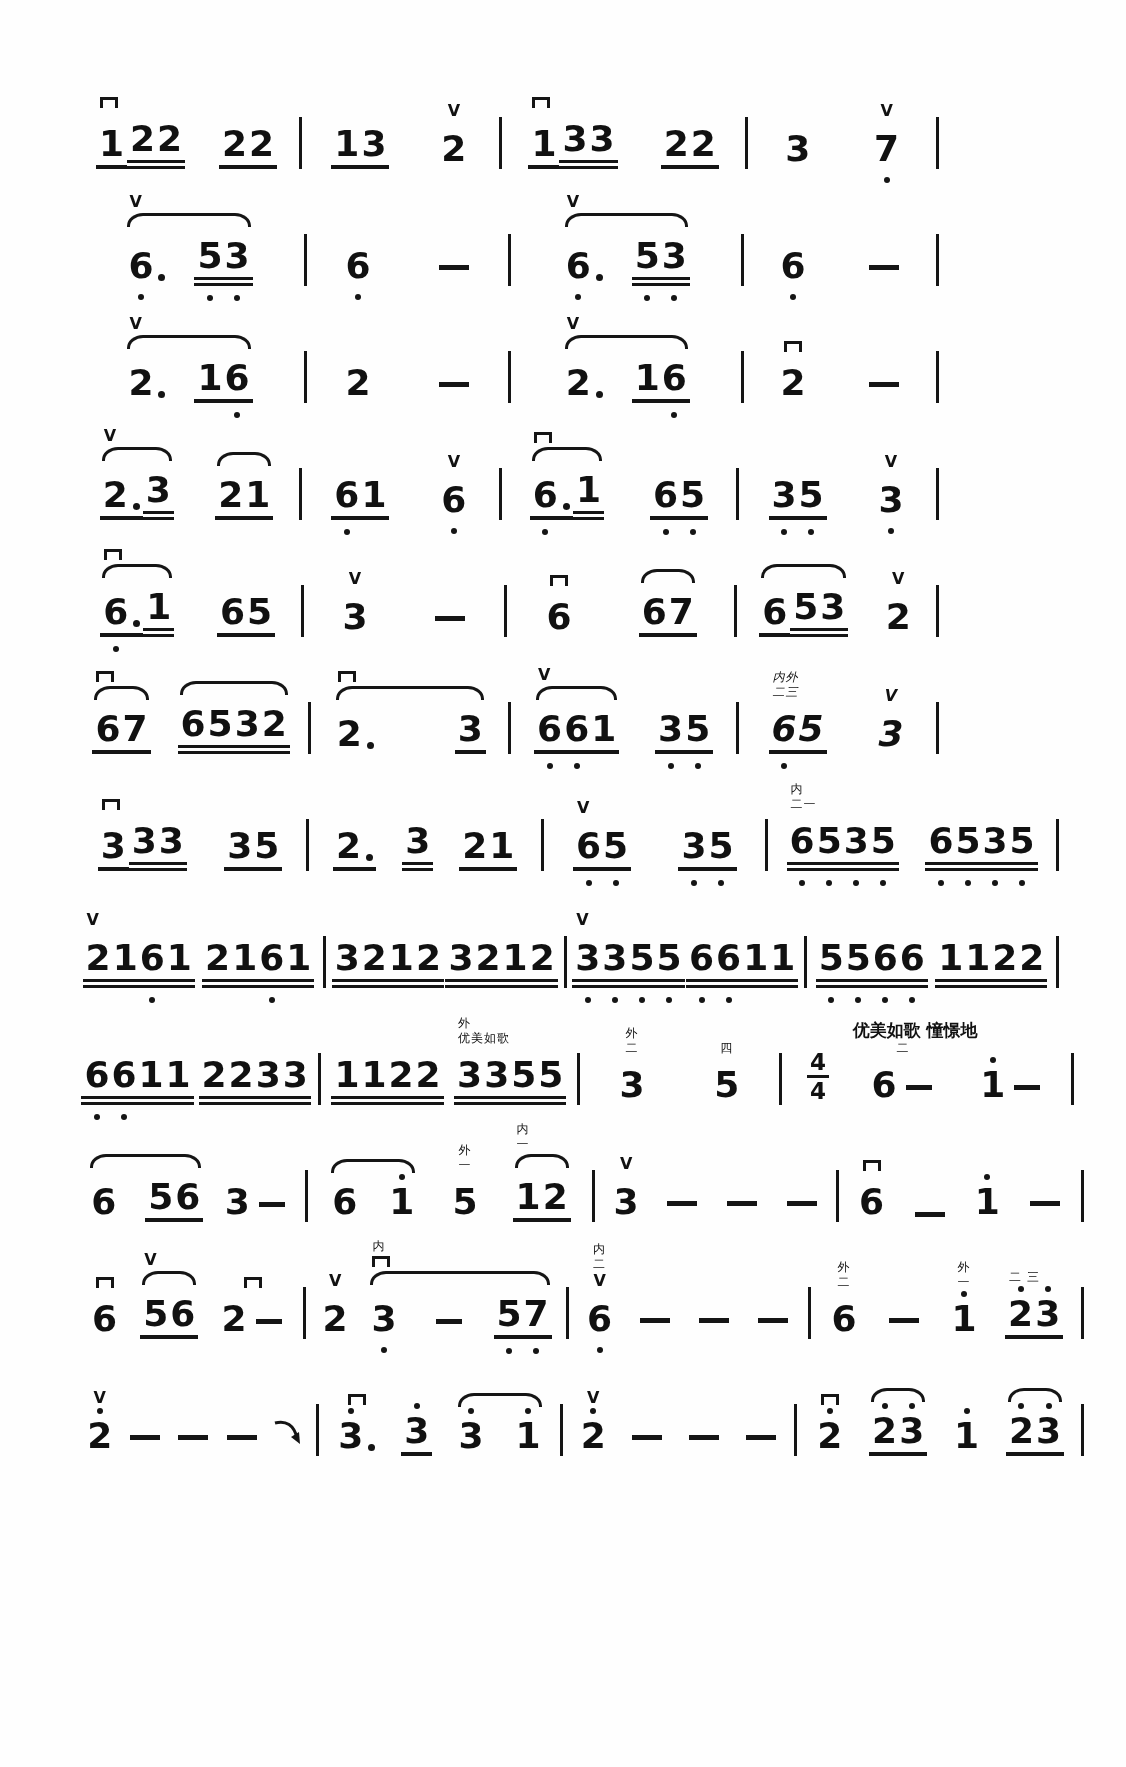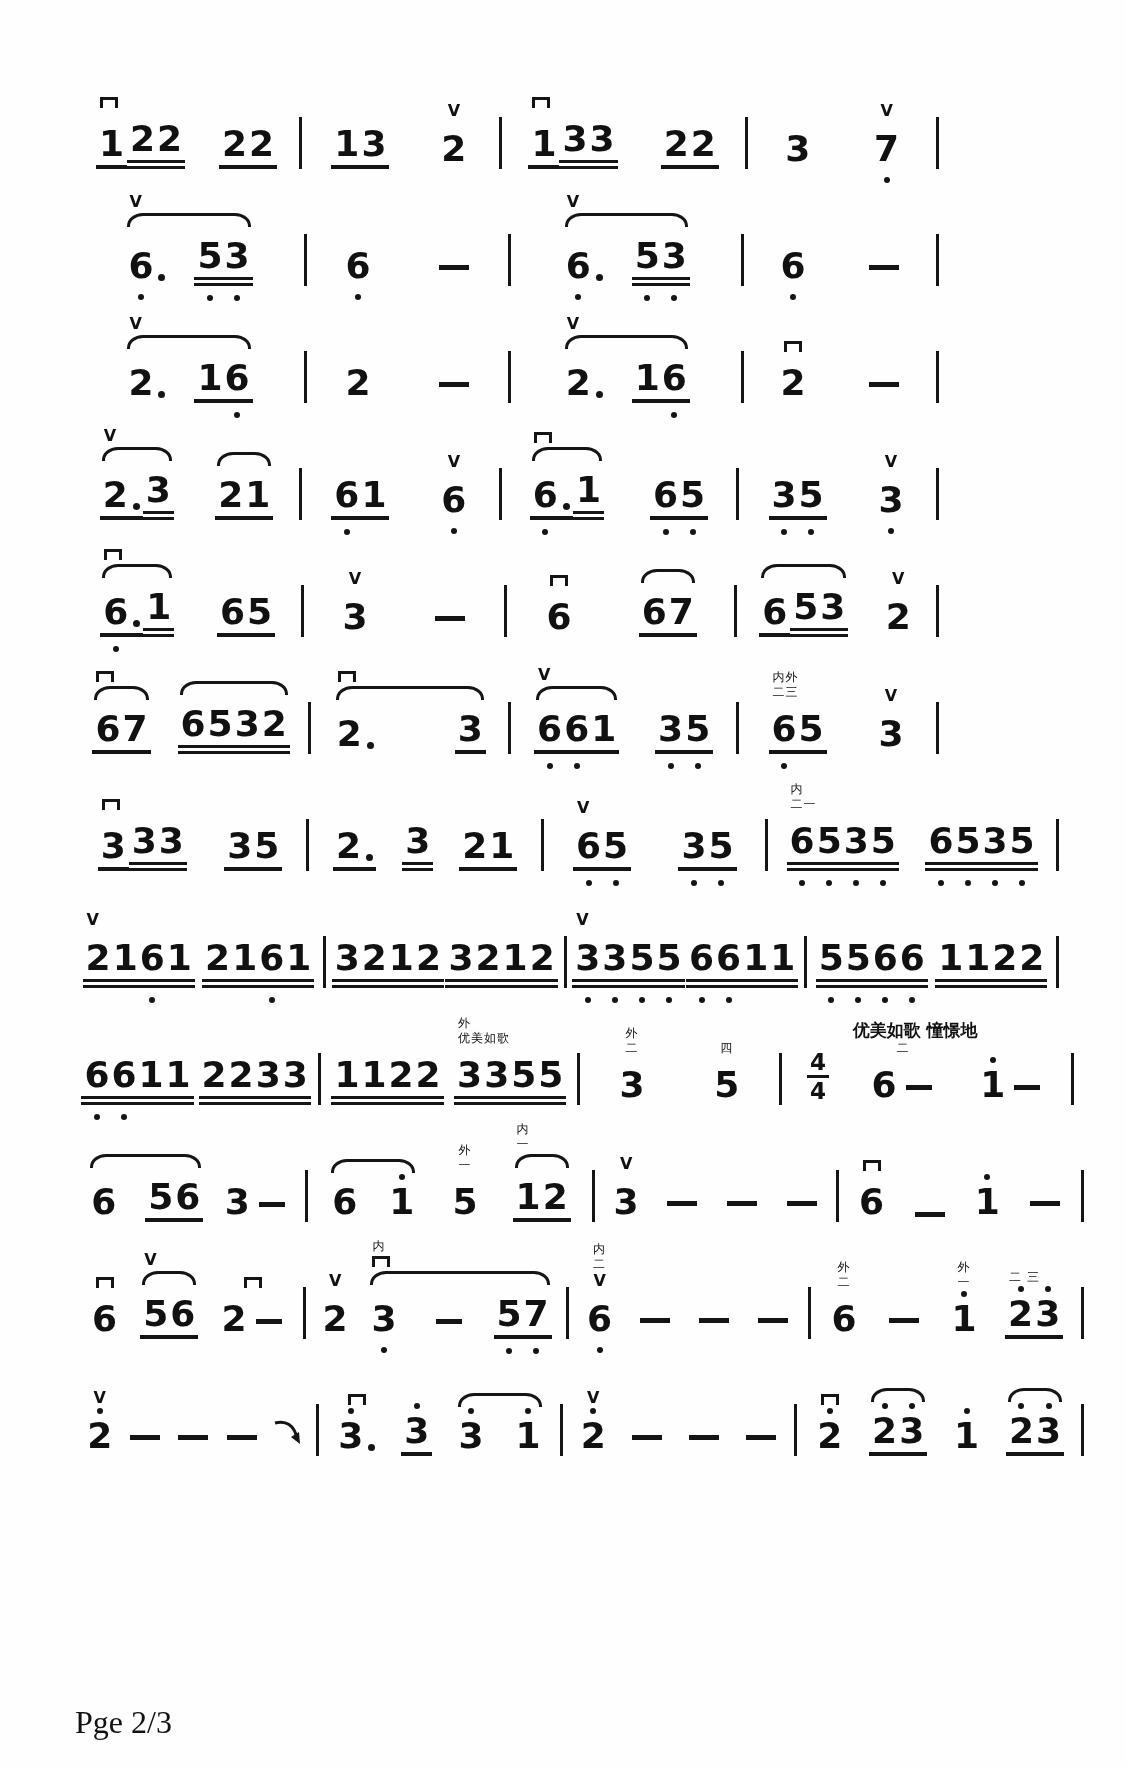--- a/index.html
+++ b/index.html
@@ -493,21 +493,21 @@
           <div class="grp">
             <div class="segrow">
               <div class="seg u1">
                 <div class="dg">3<div class="db"></div></div>
                 <div class="dg">5<div class="db"></div></div>
               </div>
             </div>
           </div>
         </div>
         <div class="bar"></div>
-        <div class="measure" style="flex: 1 1 0%;">
+        <div class="measure" style="flex: 1 1 0%; font-style: italic;">
           <div class="grp">
             <div class="ann">
               <div class="annline">内外</div>
               <div class="annline">二三</div>
             </div>
             <div class="segrow">
               <div class="seg u1">
                 <div class="dg">6<div class="db"></div></div>
                 <div class="dg">5</div>
               </div>
@@ -1137,14 +1137,13 @@
               <div class="seg u1">
                 <div class="dg">2<div class="da"></div></div>
                 <div class="dg">3<div class="da"></div></div>
               </div>
             </div>
           </div>
         </div>
         <div class="bar"></div>
       </div>
     </div>
-  <div class="footer">Pge 2/3</div>
 </div>
 
 </body></html>

